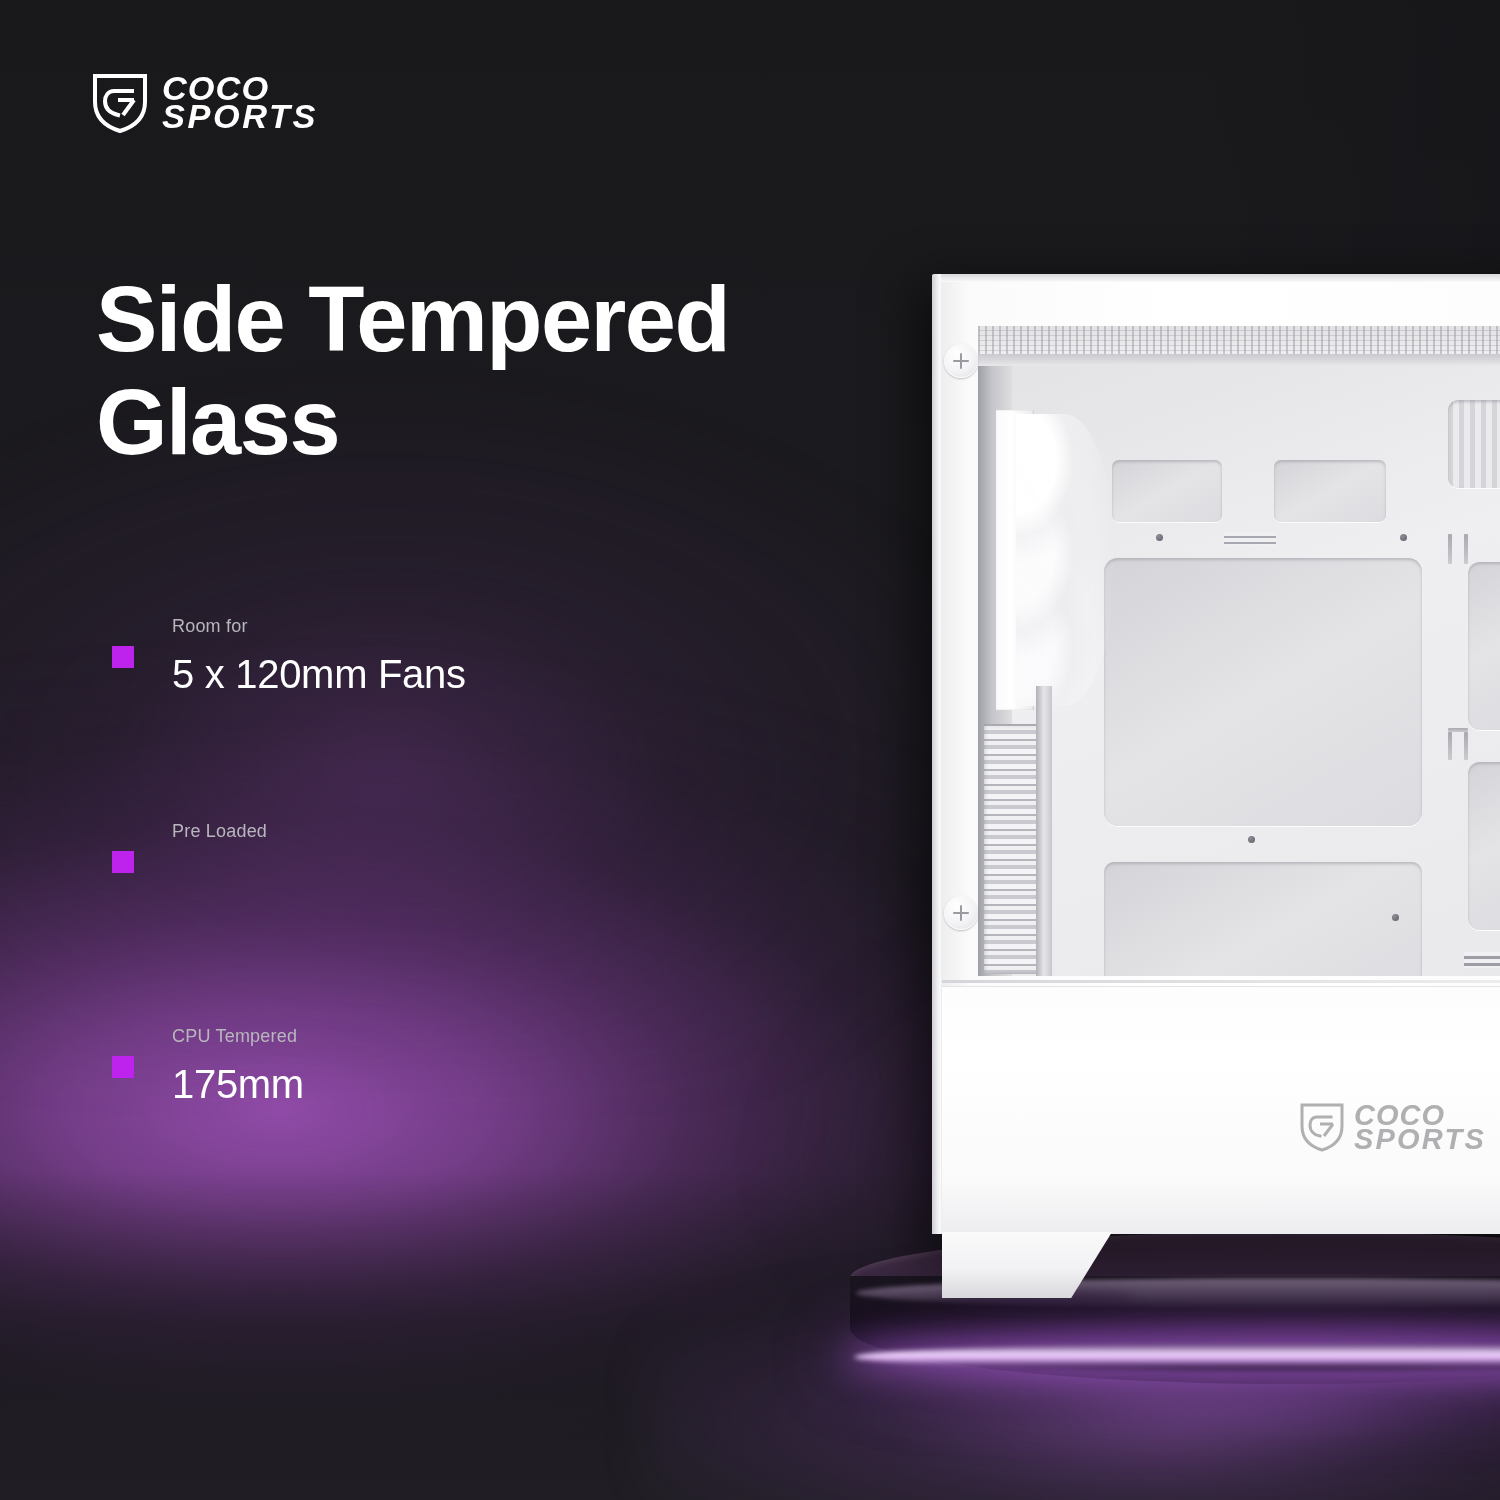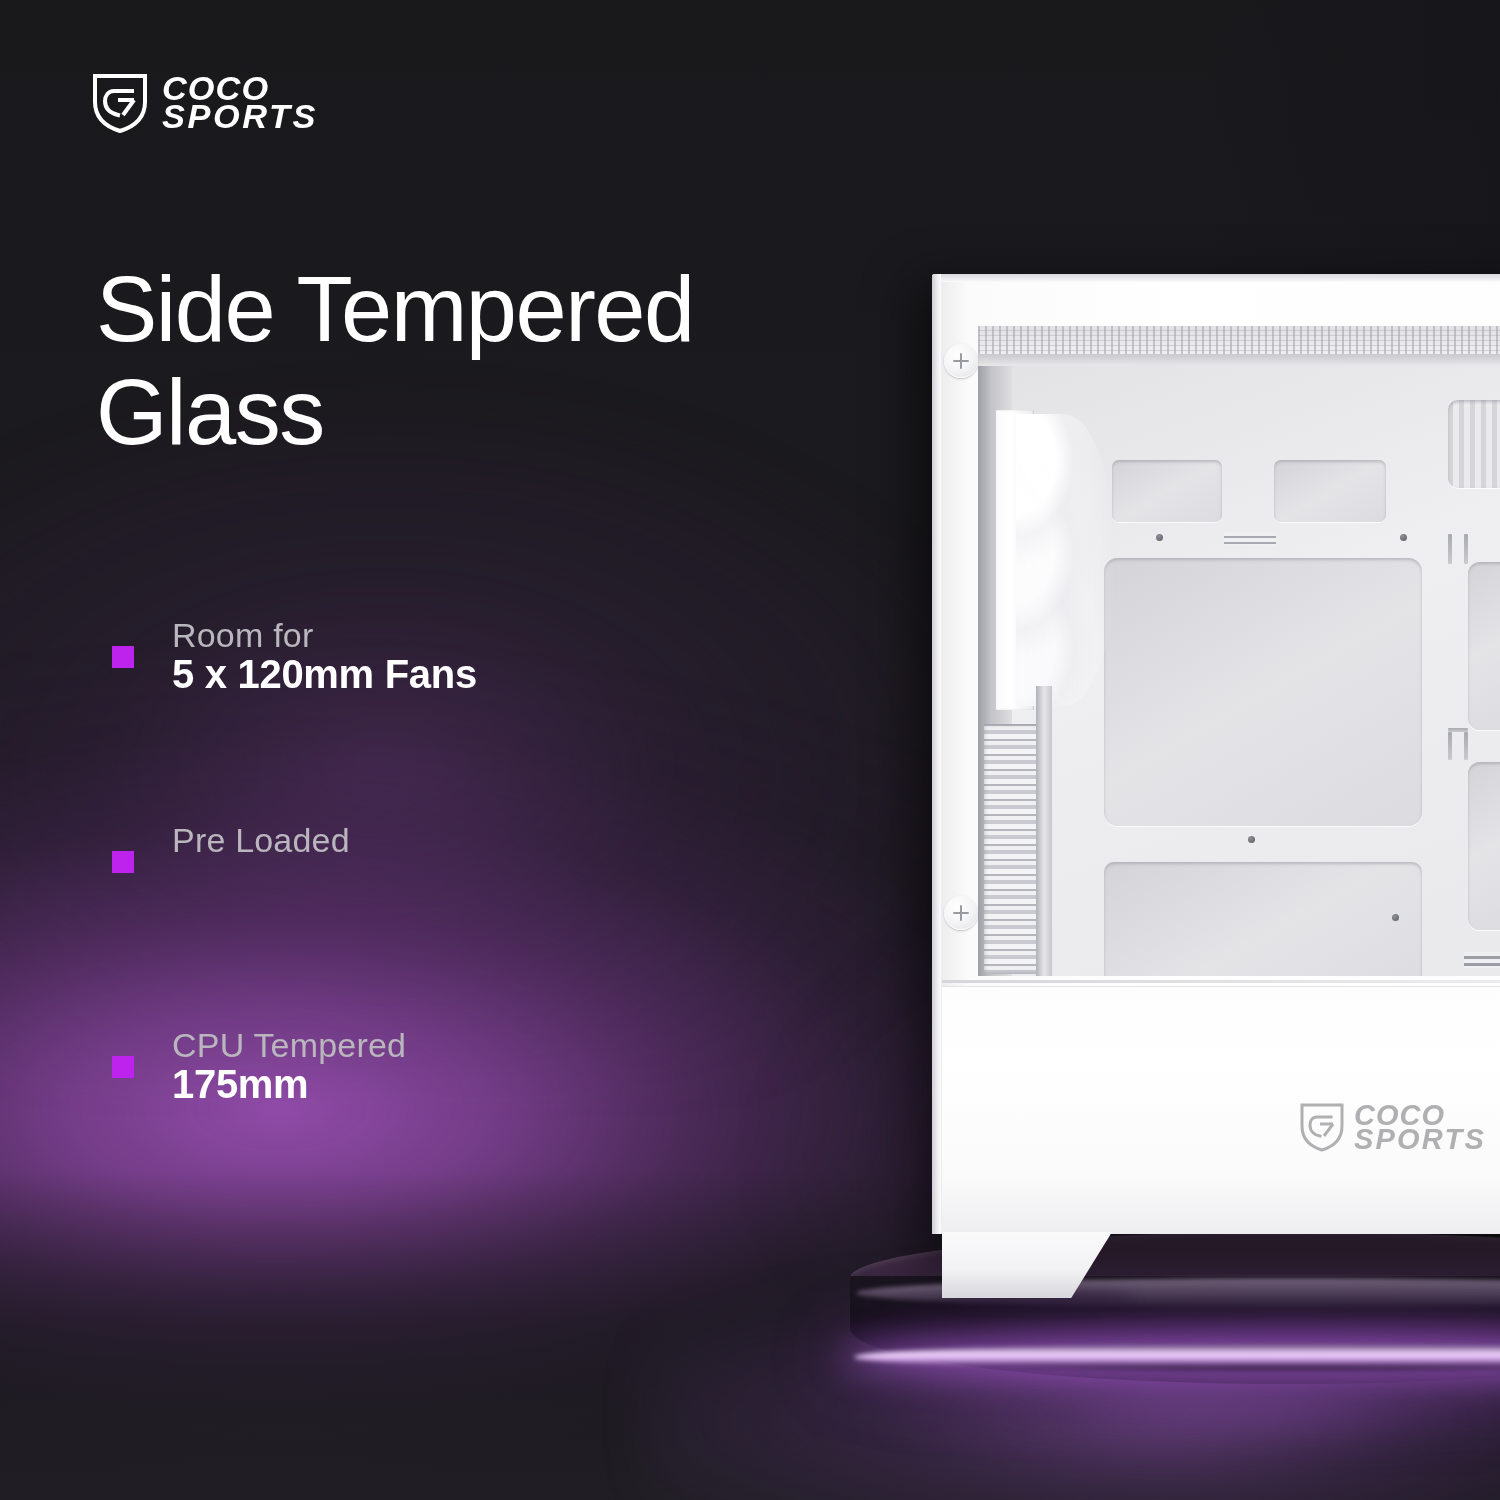--- a/index.html
+++ b/index.html
@@ -80,54 +80,54 @@
     font-weight:bold; font-style:italic;
     color:#ffffff; letter-spacing:1px;
     font-size:33px;
     transform:scaleX(1.04);
     transform-origin:left center;
   }
   .brand-word .l2 { font-size:33px; letter-spacing:2.5px; }
 
   
   .headline {
-    position:absolute; left:96px; top:258px;
+    position:absolute; left:96px; top:268px;
     width:760px;
     z-index:40;
     color:#ffffff;
     font-size:92px;
-    font-weight:normal;
+    font-weight:bold;
     line-height:1.12;
     letter-spacing:-1.5px;
   }
 
   
   .features {
     position:absolute; left:112px; top:600px;
     width:760px; z-index:40;
   }
   .feature {
     position:relative;
     height:205px;
   }
   .bullet {
     position:absolute; left:0; top:46px;
     width:22px; height:22px;
     background:#bd23ed;
   }
   .f-label {
     position:absolute; left:60px; top:16px;
-    font-size:34px;
+    font-size:18px;
     color:#b9b7bd;
     letter-spacing:0.2px;
   }
   .f-value {
     position:absolute; left:60px; top:52px;
     font-size:40px;
-    font-weight:bold;
+    font-weight:normal;
     color:#ffffff;
     letter-spacing:-0.3px;
     white-space:nowrap;
   }
 
   
   .podium-wrap {
     position:absolute; left:840px; top:1232px;
     width:900px; height:210px; z-index:10;
   }

